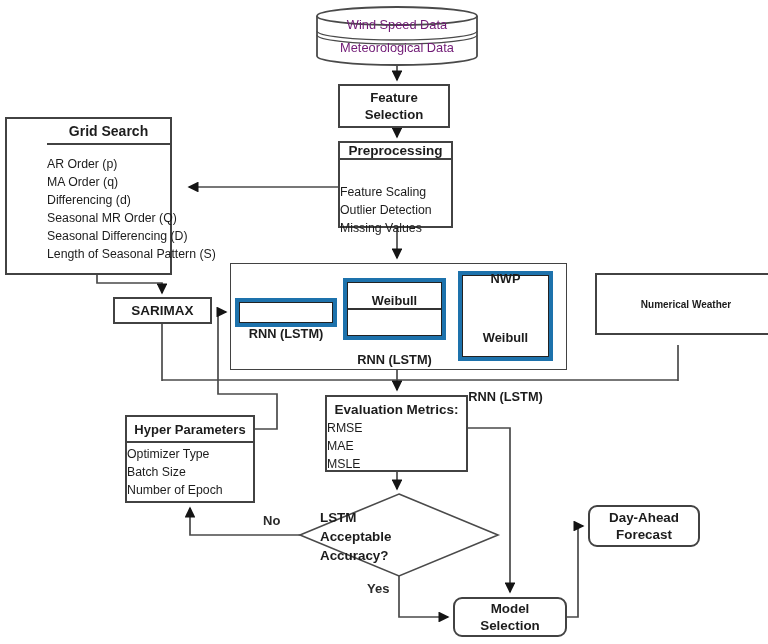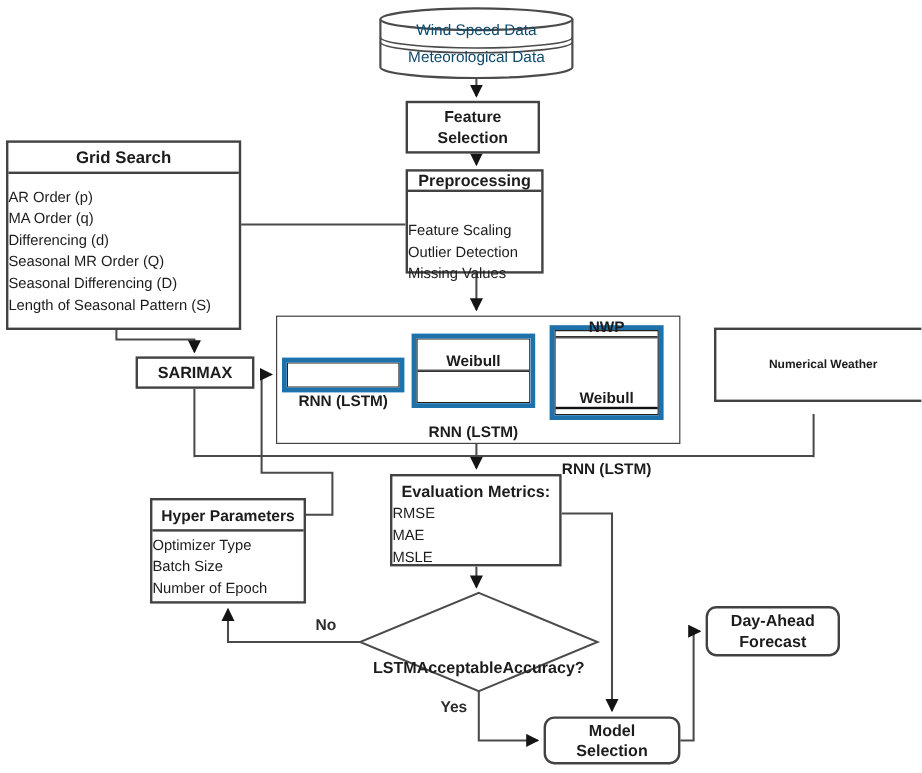--- a/index.html
+++ b/index.html
@@ -23,23 +23,23 @@
   .rounded{border-radius:9px;}
   .blue-box{
     position:absolute;background:#ffffff;border:4px solid #1d72ac;
     box-shadow:inset 0 0 0 1px #222;box-sizing:border-box;
     display:flex;flex-direction:column;align-items:stretch;justify-content:center;
   }
   .blue-cell{flex:1;display:flex;align-items:center;justify-content:center;
     font-weight:bold;font-size:12.8px;white-space:nowrap;margin-top:42px;}
   .div-double{height:3px;border-top:1.3px solid #333;border-bottom:1.3px solid #333;margin:0 1px;}
   .div-thick{height:0;border-top:2.6px solid #111;margin:0 1px;}
-  .floating-text{position:absolute;display:flex;flex-direction:row;align-items:flex-end;justify-content:center;text-align:center;}
+  .floating-text{position:absolute;display:flex;flex-direction:column;align-items:flex-start;justify-content:center;text-align:center;}
   .edge-label{position:absolute;font-weight:bold;font-size:13px;color:#2b2b2b;}
-  .cyl-text{position:absolute;width:160px;left:317px;text-align:center;font-size:12.8px;color:#0c4a6e;white-space:nowrap;}
+  .cyl-text{position:absolute;width:160px;left:317px;text-align:center;font-size:12.8px;color:#701a75;white-space:nowrap;}
 </style>
 </head>
 <body>
 
 <div id="canvas">
 
   <svg id="wires" viewBox="0 0 768 644">
     <defs>
       <marker id="arw" markerWidth="6.5" markerHeight="6.4" refX="5.6" refY="3.2" orient="auto">
         <path d="M0 0 L6.5 3.2 L0 6.4 Z" fill="#141414"></path>
@@ -84,21 +84,21 @@
 
   <div class="node" style="left:338px;top:141px;width:115px;height:87px;justify-content:flex-start;gap:23px;">
     <div class="hdr" style="height:25px;font-size:13.5px;">Preprocessing</div>
     <div class="items">
       <div>Feature Scaling</div>
       <div>Outlier Detection</div>
       <div>Missing Values</div>
     </div>
   </div>
 
-  <div class="node" style="left:5px;top:117px;width:196px;height:158px;justify-content:flex-start;">
+  <div class="node" style="left:5px;top:117px;width:167px;height:158px;justify-content:flex-start;padding-left:40px;">
     <div class="hdr" style="height:26px;font-size:14px;">Grid Search</div>
     <div class="items">
       <div>AR Order (p)</div>
       <div>MA Order (q)</div>
       <div>Differencing (d)</div>
       <div>Seasonal MR Order (Q)</div>
       <div>Seasonal Differencing (D)</div>
       <div>Length of Seasonal Pattern (S)</div>
     </div>
   </div>
@@ -112,21 +112,21 @@
   <div class="blue-box" style="left:235px;top:298px;width:102px;height:29px;">
     <div class="blue-cell">RNN (LSTM)</div>
   </div>
 
   <div class="blue-box" style="left:343px;top:278px;width:103px;height:62px;">
     <div class="blue-cell">Weibull</div>
     <div class="div-double"></div>
     <div class="blue-cell">RNN (LSTM)</div>
   </div>
 
-  <div class="blue-box" style="left:458px;top:271px;width:95px;height:79px;">
+  <div class="blue-box" style="left:458px;top:271px;width:95px;height:90px;align-items:center;">
     <div class="blue-cell">NWP</div>
     <div class="div-double"></div>
     <div class="blue-cell">Weibull</div>
     <div class="div-thick"></div>
     <div class="blue-cell">RNN (LSTM)</div>
   </div>
 
   <div class="node" style="left:595px;top:273px;width:182px;height:62px;font-size:10px;line-height:17px;">
     <div class="bold">Numerical Weather</div>
   </div>

